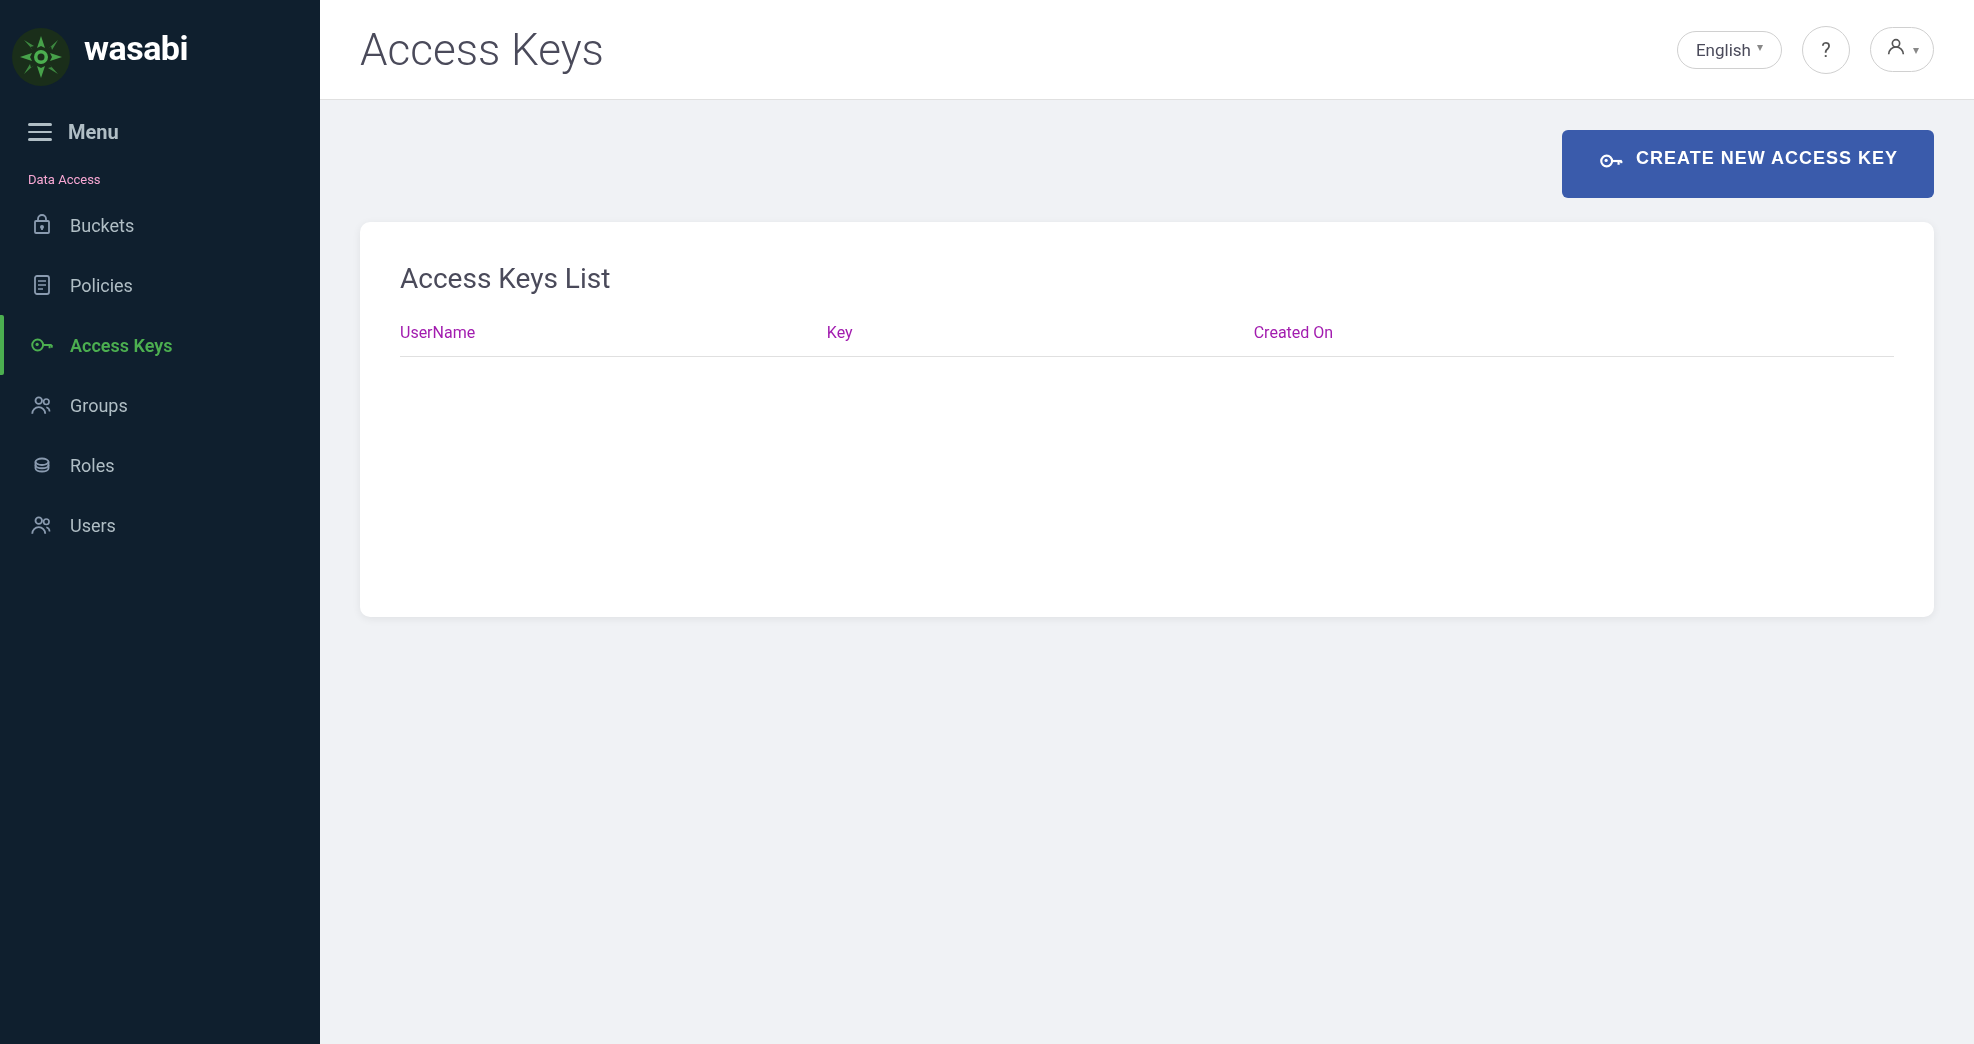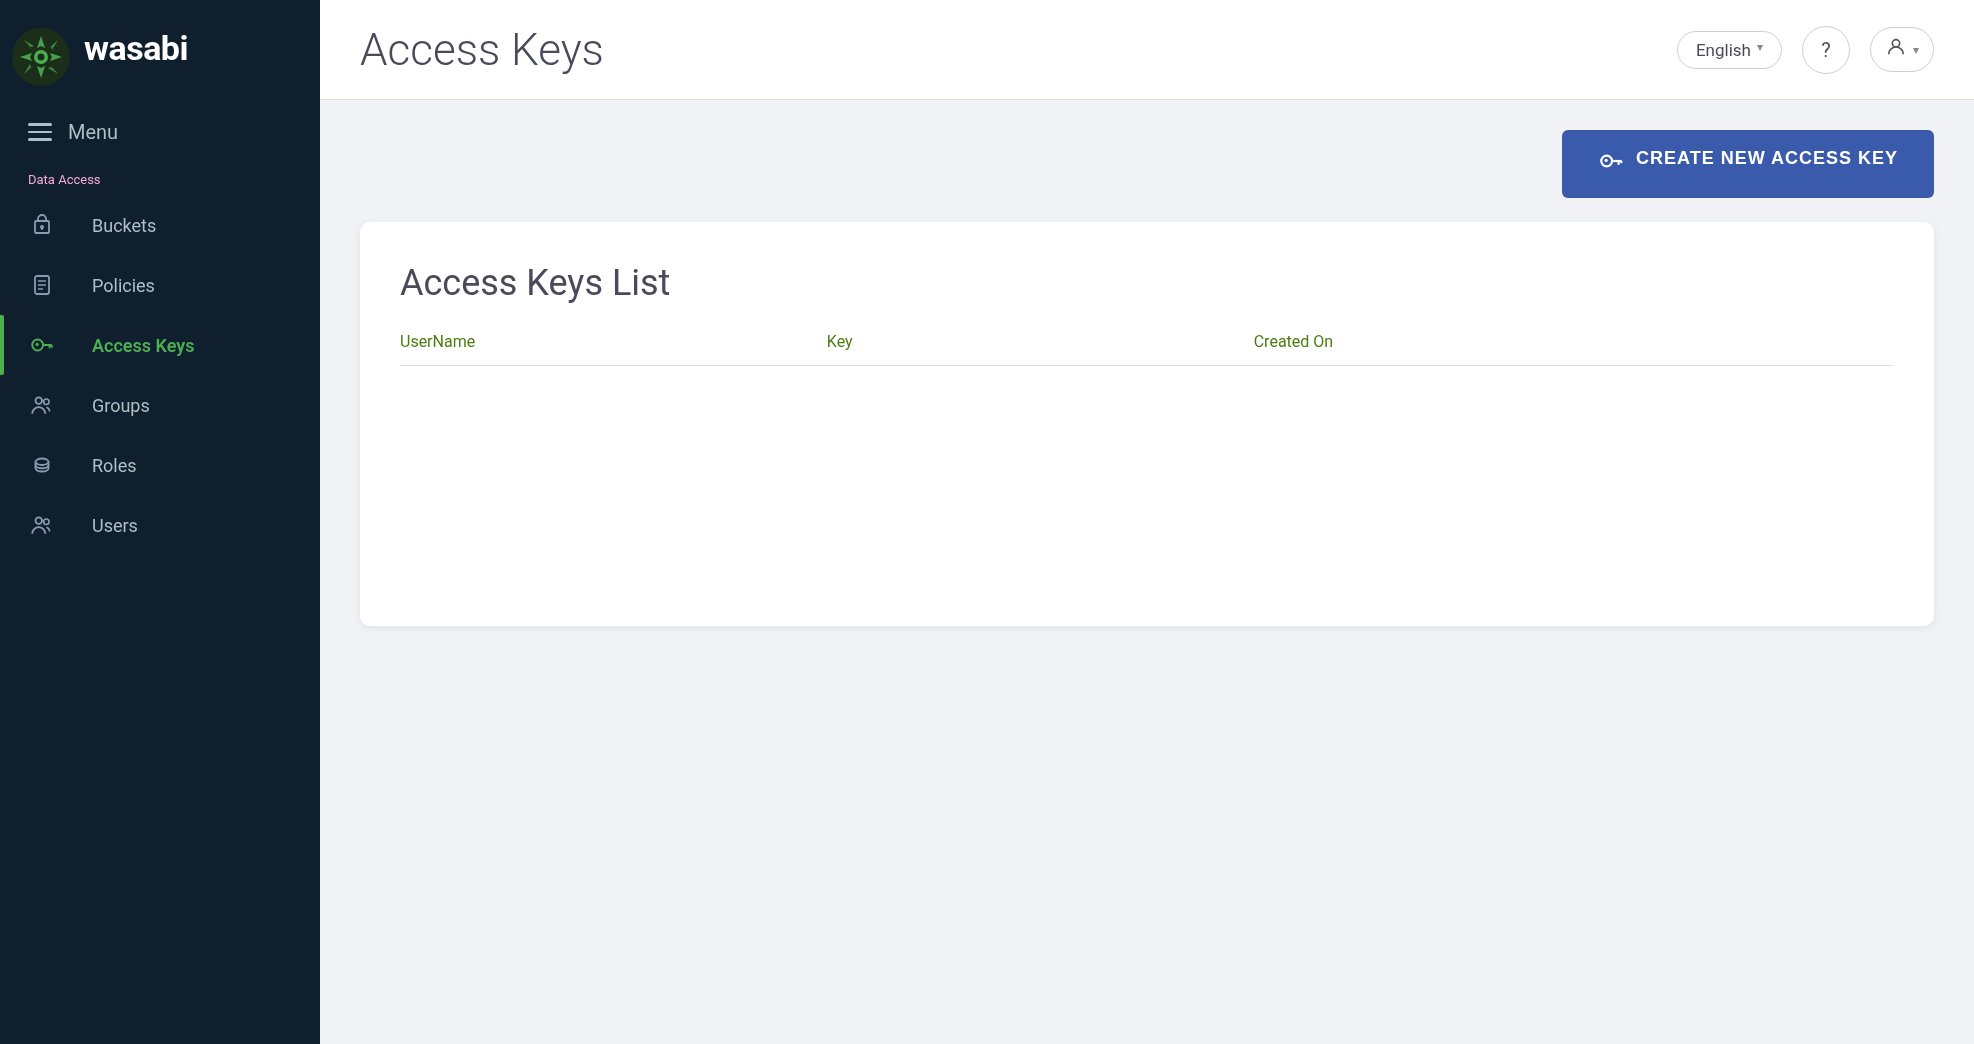--- a/index.html
+++ b/index.html
@@ -37,39 +37,40 @@
     }
 
     .menu-toggle {
       display: flex;
       align-items: center;
       gap: 16px;
       padding: 10px 28px 18px 28px;
       color: #b0bec5;
       font-size: 20px;
       cursor: pointer;
+      font-weight: bold;
     }
 
     .menu-toggle span {
       font-size: 20px;
       color: #b0bec5;
     }
 
     .section-label {
       font-size: 13px;
       color: #f9a8d4;
       padding: 10px 28px 8px 28px;
       text-transform: none;
       letter-spacing: 0;
     }
 
     .nav-item {
       display: flex;
       align-items: center;
-      gap: 36px;
+      gap: 14px;
       padding: 16px 28px;
       color: #b0bec5;
       font-size: 18px;
       cursor: pointer;
       transition: background 0.15s;
       position: relative;
     }
 
     .nav-item.active {
       color: #4caf50;
@@ -211,36 +212,36 @@
     }
 
     #keys-card {
       background: #ffffff;
       border-radius: 10px;
       box-shadow: 0 2px 8px rgba(0,0,0,0.07);
       padding: 40px 40px 60px 40px;
     }
 
     #keys-card-title {
-      font-size: 36px;
+      font-size: 28px;
       font-weight: 400;
       color: #4a4a5a;
       margin-bottom: 28px;
     }
 
     .table-header-row {
       display: grid;
       grid-template-columns: 2fr 2fr 3fr;
       padding: 0 0 14px 0;
       border-bottom: 1.5px solid #e0e0e0;
     }
 
     .table-col-header {
       font-size: 16px;
-      color: #4d7c0f;
+      color: #a21caf;
       font-weight: 400;
     }
 
     
     .hamburger-lines {
       display: flex;
       flex-direction: column;
       gap: 5px;
       cursor: pointer;
     }

